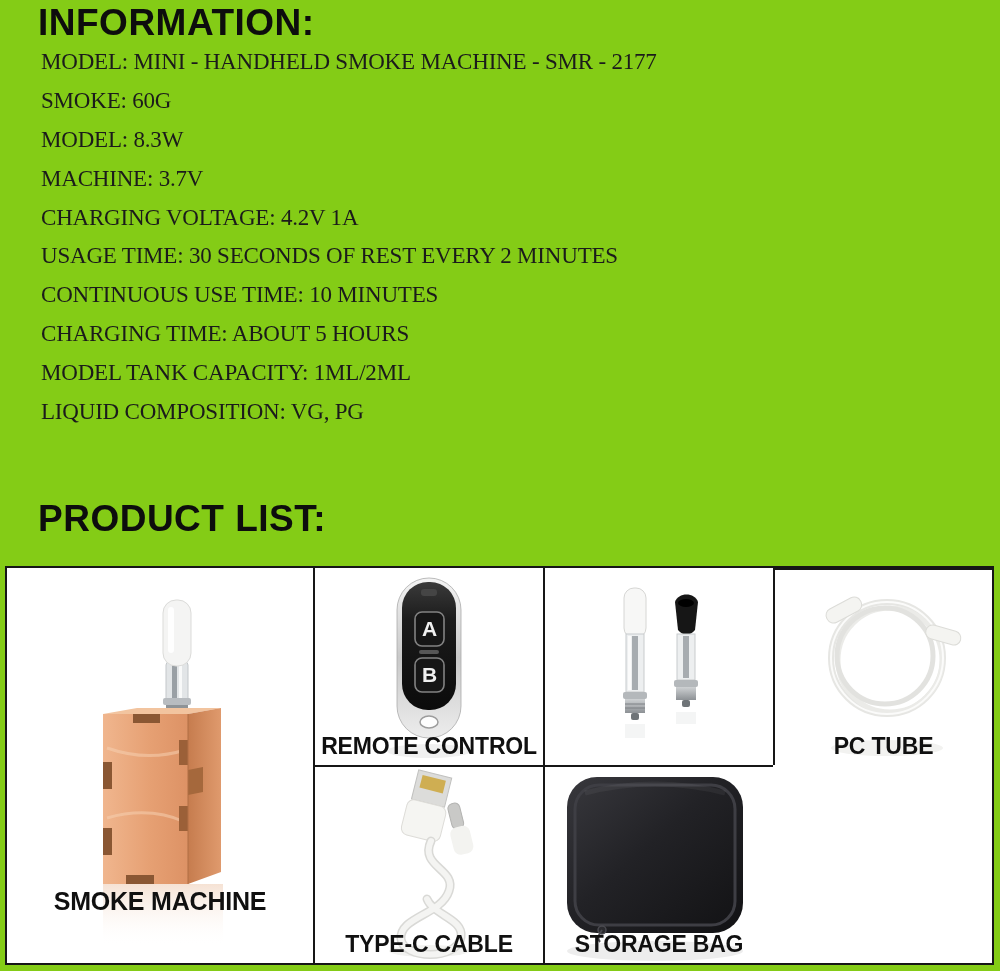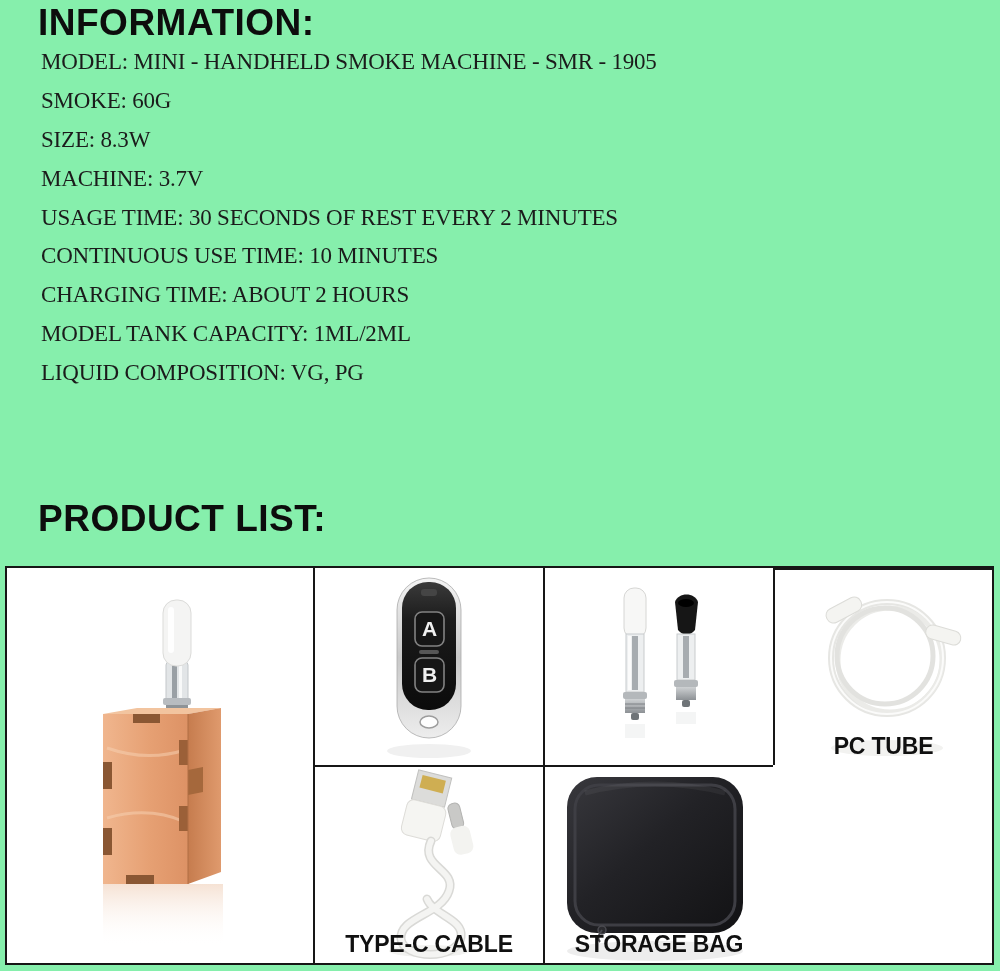--- a/index.html
+++ b/index.html
@@ -1,17 +1,17 @@
 <!DOCTYPE html>
 <html><head>
 <meta charset="utf-8">
 <style>
   html,body{margin:0;padding:0;background:#ffffff;}
   #canvas{
-    position:relative; width:1000px; height:971px; background:#86efac;
+    position:relative; width:1000px; height:971px; background:#84cc16;
     font-family:"Liberation Sans", sans-serif; color:#111; overflow:hidden;
   }
   
   .info-heading{
     position:absolute; left:38px; top:2px; font-size:37px; font-weight:bold;
     letter-spacing:0.5px; color:#0d0d0d;
   }
   .specs{ position:absolute; left:41px; top:43px; }
   .spec-line{
     height:38.8px; display:flex; align-items:center;
@@ -50,27 +50,28 @@
   .letter-b{ left:100px; top:90px; }
 </style>
 </head>
 <body>
 
 <div id="canvas">
 
   <div class="info-heading">INFORMATION:</div>
 
   <div class="specs">
-    <div class="spec-line">MODEL: MINI - HANDHELD SMOKE MACHINE - SMR - 1905</div>
+    <div class="spec-line">MODEL: MINI - HANDHELD SMOKE MACHINE - SMR - 2177</div>
     <div class="spec-line">SMOKE: 60G</div>
-    <div class="spec-line">SIZE: 8.3W</div>
+    <div class="spec-line">MODEL: 8.3W</div>
     <div class="spec-line">MACHINE: 3.7V</div>
+    <div class="spec-line">CHARGING VOLTAGE: 4.2V 1A</div>
     <div class="spec-line">USAGE TIME: 30 SECONDS OF REST EVERY 2 MINUTES</div>
     <div class="spec-line">CONTINUOUS USE TIME: 10 MINUTES</div>
-    <div class="spec-line">CHARGING TIME: ABOUT 2 HOURS</div>
+    <div class="spec-line">CHARGING TIME: ABOUT 5 HOURS</div>
     <div class="spec-line">MODEL TANK CAPACITY: 1ML/2ML</div>
     <div class="spec-line">LIQUID COMPOSITION: VG, PG</div>
   </div>
 
   <div class="product-heading">PRODUCT LIST:</div>
 
   <div class="grid">
 
     <div class="cell cell-span">
       <svg class="art" width="302" height="395" viewBox="0 0 302 395" xmlns="http://www.w3.org/2000/svg">
@@ -109,20 +110,21 @@
           <rect x="126" y="146" width="27" height="9" fill="#8a5733"></rect>
           <rect x="96" y="194" width="9" height="27" fill="#8a5733"></rect>
           <rect x="96" y="260" width="9" height="27" fill="#8a5733"></rect>
           <rect x="172" y="172" width="9" height="25" fill="#9b6038"></rect>
           <rect x="172" y="238" width="9" height="25" fill="#9b6038"></rect>
           <polygon points="181,202 196,199 196,224 181,227" fill="#a5683c"></polygon>
           <rect x="119" y="307" width="28" height="9" fill="#8a5733"></rect>
           <line x1="181" y1="146" x2="181" y2="316" stroke="#b06f44" stroke-width="1"></line>
         </g>
       </svg>
+      <div class="cell-label big">SMOKE MACHINE</div>
     </div>
 
     <div class="cell bl">
       <svg class="art" width="228" height="195" viewBox="0 0 228 195" xmlns="http://www.w3.org/2000/svg">
         <defs>
           <linearGradient id="rcChrome" x1="0" y1="0" x2="0" y2="1">
             <stop offset="0" stop-color="#f4f4f4"></stop>
               <stop offset="0.5" stop-color="#c9c9c9"></stop>
               <stop offset="1" stop-color="#ededed"></stop>
           </linearGradient>
@@ -136,20 +138,21 @@
         <rect x="82" y="10" width="64" height="160" rx="32" fill="url(#rcChrome)" stroke="#ababab" stroke-width="0.8"></rect>
         <rect x="87" y="14" width="54" height="128" rx="26" fill="url(#rcFace)"></rect>
         <rect x="106" y="21" width="16" height="7" rx="3" fill="#454545"></rect>
         <rect x="100" y="44" width="29" height="34" rx="7" fill="#161616" stroke="#828282" stroke-width="1.6"></rect>
         <rect x="104" y="82" width="20" height="4" rx="2" fill="#565656"></rect>
         <rect x="100" y="90" width="29" height="34" rx="7" fill="#161616" stroke="#828282" stroke-width="1.6"></rect>
         <ellipse cx="114" cy="154" rx="9" ry="6" fill="#fdfdfd" stroke="#9c9c9c" stroke-width="1.5"></ellipse>
       </svg>
       <div class="remote-letter letter-a">A</div>
       <div class="remote-letter letter-b">B</div>
+      <div class="cell-label">REMOTE CONTROL</div>
     </div>
 
     <div class="cell bl">
       <svg class="art" width="228" height="195" viewBox="0 0 228 195" xmlns="http://www.w3.org/2000/svg">
         <defs>
           <linearGradient id="ltMetal" x1="0" y1="0" x2="0" y2="1">
             <stop offset="0" stop-color="#ced1d3"></stop>
               <stop offset="1" stop-color="#8d9195"></stop>
           </linearGradient>
         </defs>

